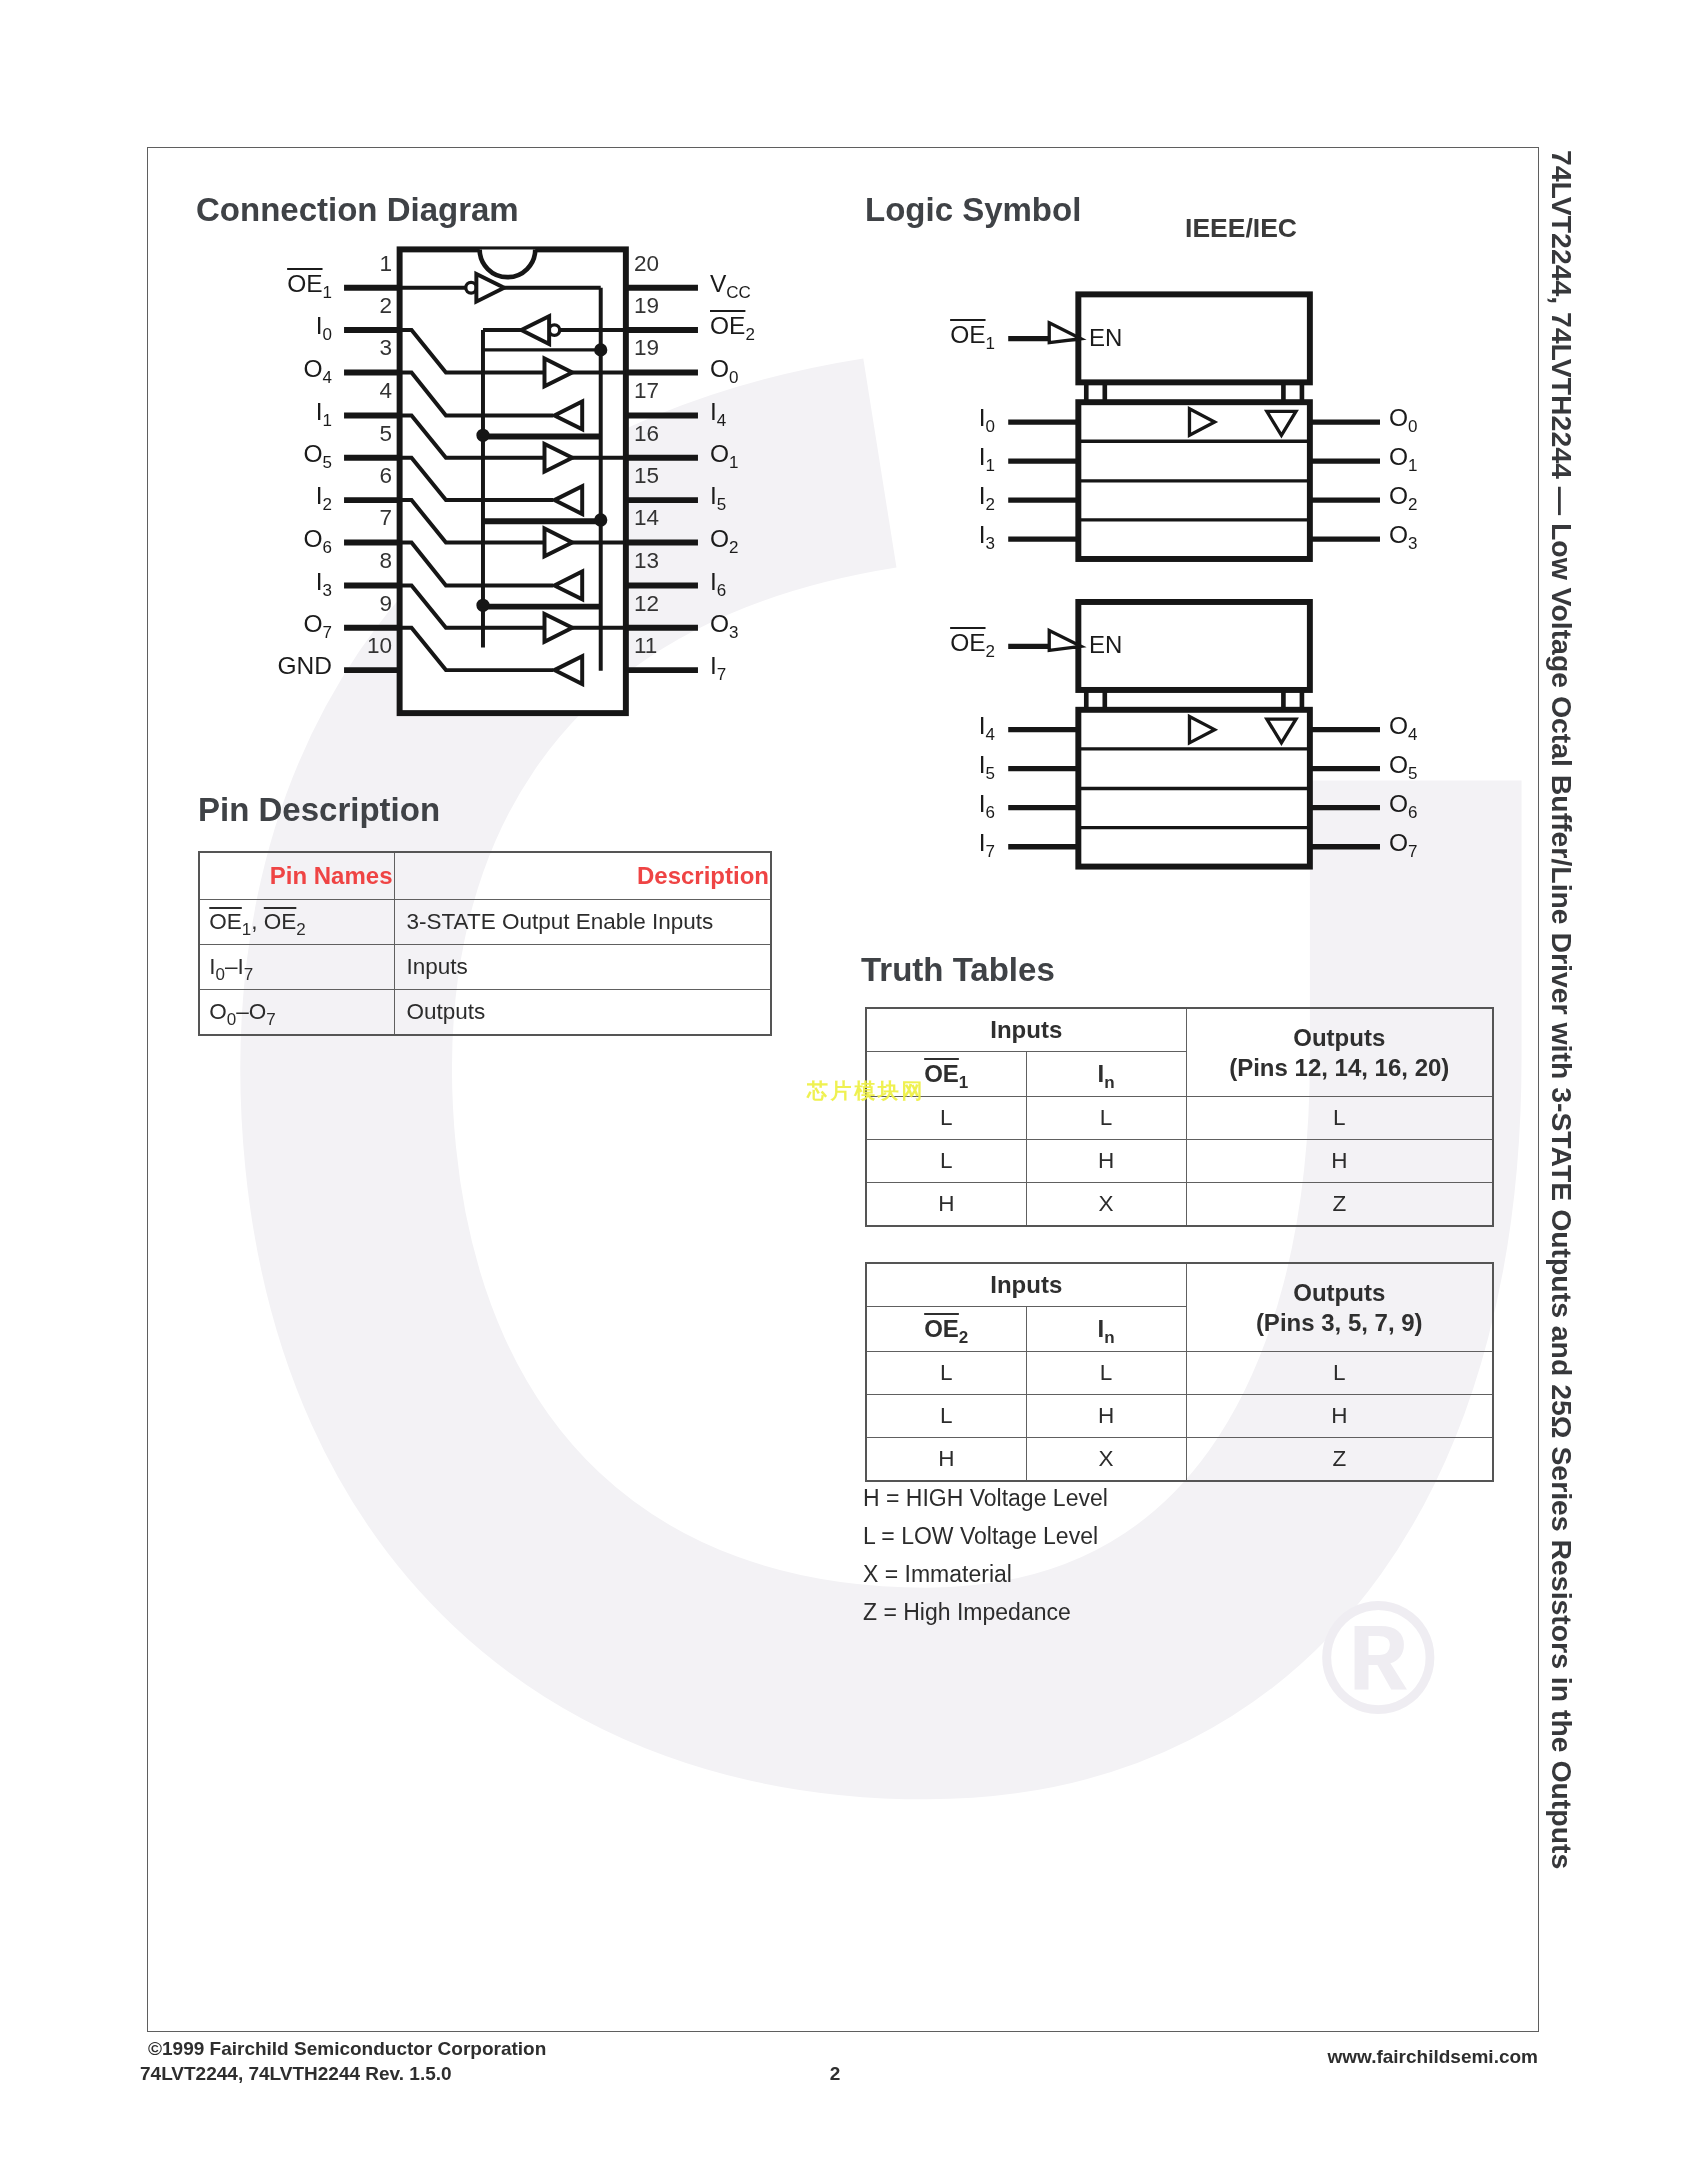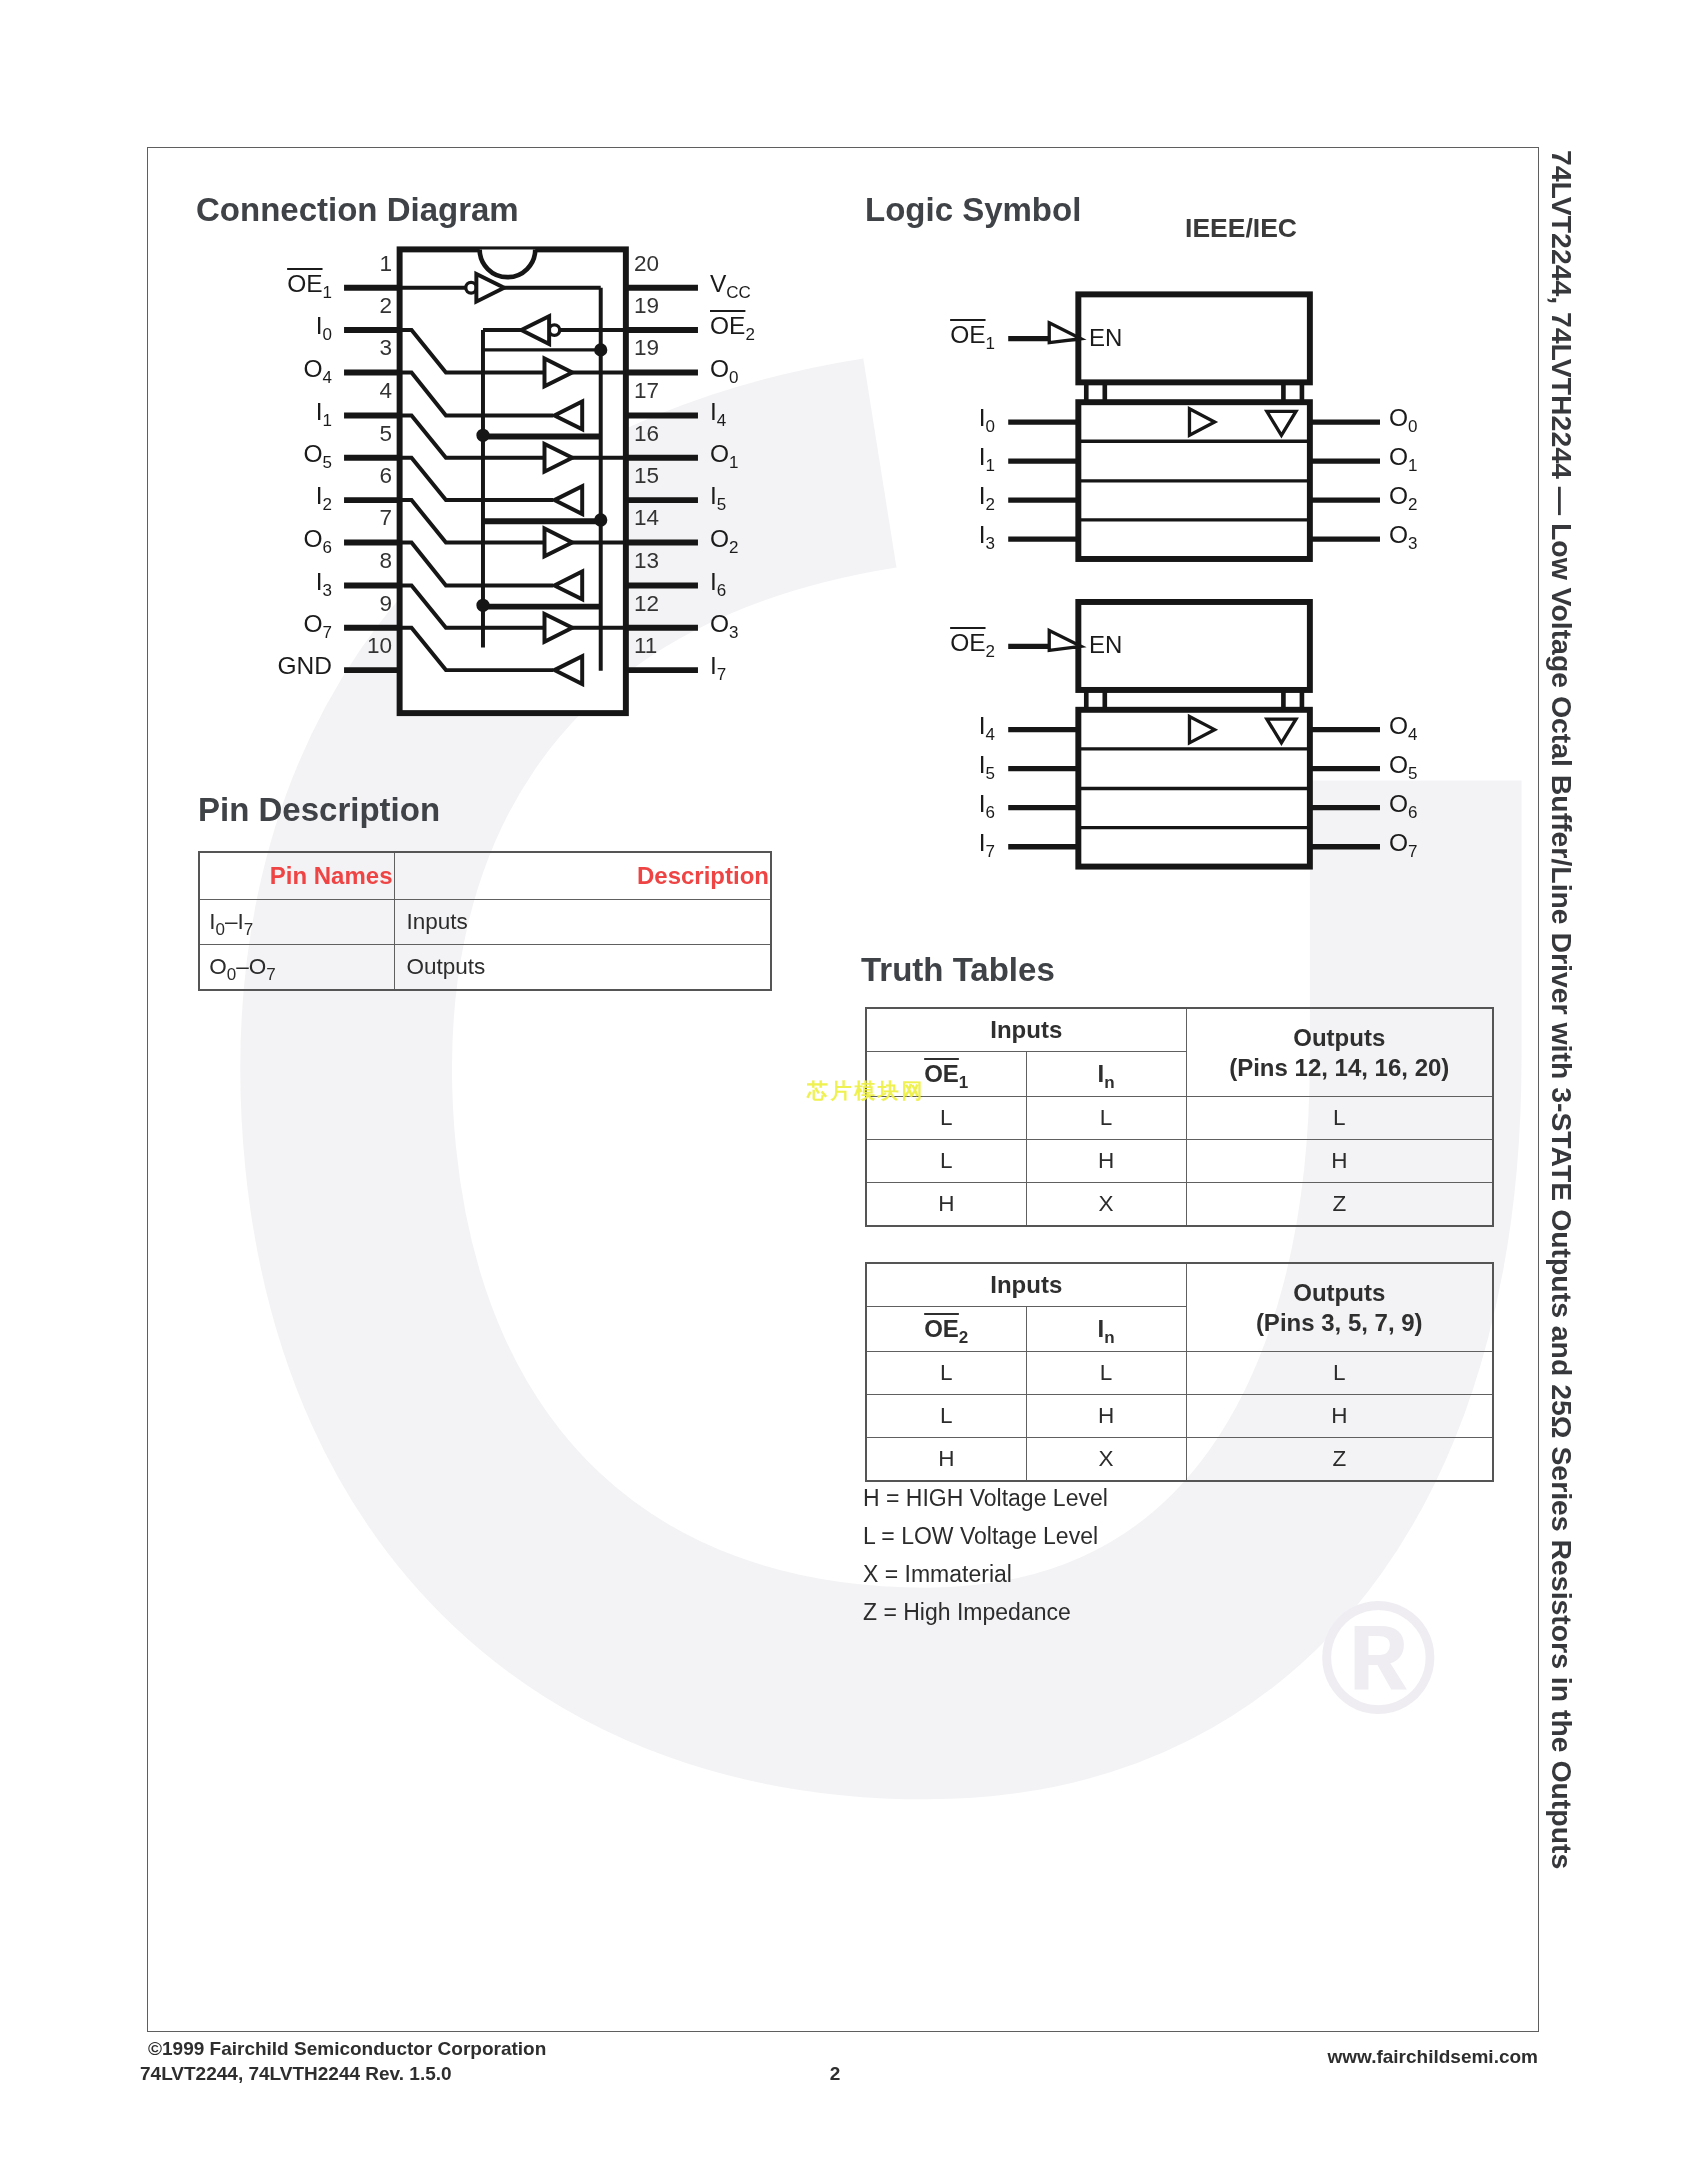--- a/index.html
+++ b/index.html
@@ -217,20 +217,24 @@
       <colgroup>
           <col style="width:195px">
           <col style="width:377px">
         </colgroup>
       <tbody>
           <tr>
         <td class="hd">Pin Names</td>
         <td class="hd">Description</td>
       </tr>
       <tr>
+        <td class="nm"><span class="ov">OE</span><sub>1</sub><span>, </span><span class="ov">OE</span><sub>2</sub></td>
+        <td class="ds">3-STATE Output Enable Inputs</td>
+      </tr>
+      <tr>
         <td class="nm"><span>I</span><sub>0</sub><span>–</span><span>I</span><sub>7</sub></td>
         <td class="ds">Inputs</td>
       </tr>
       <tr>
         <td class="nm"><span>O</span><sub>0</sub><span>–</span><span>O</span><sub>7</sub></td>
         <td class="ds">Outputs</td>
       </tr>
     </tbody>
       </table>
 

